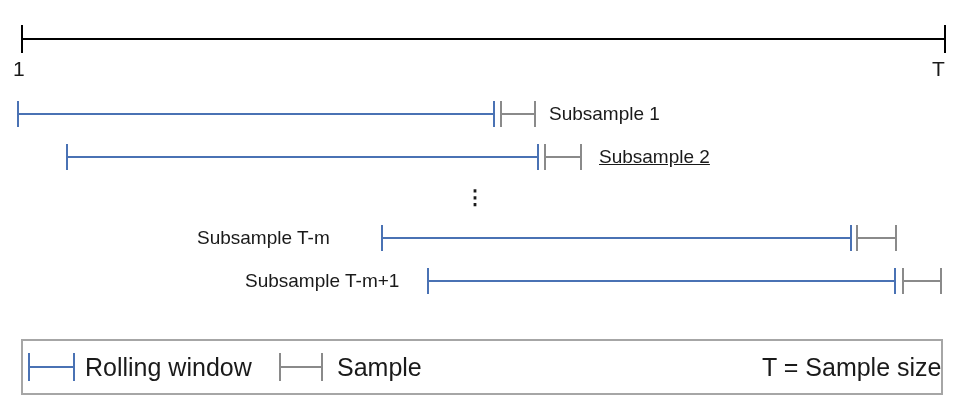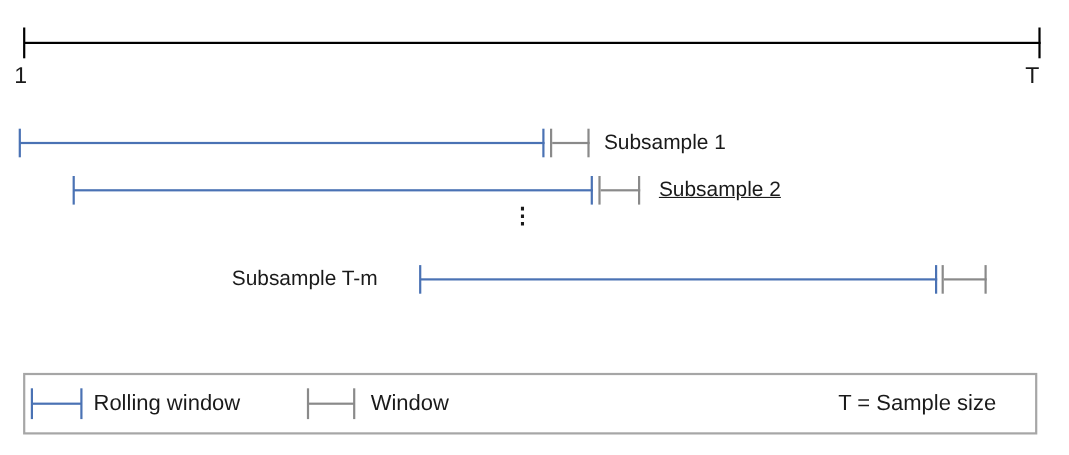--- a/index.html
+++ b/index.html
@@ -13,34 +13,34 @@
   .canvas{
     position:relative;width:972px;height:414px;background:#ffffff;
     font-family:"Liberation Sans",sans-serif;color:var(--text);overflow:hidden;
   }
   .hline{position:absolute;height:2px;}
   .vtick{position:absolute;width:2px;}
   .blue{background:var(--window);}
   .gray{background:var(--horizon);}
   .black{background:var(--timeline);}
   .axis-label{position:absolute;font-size:21px;line-height:22px;white-space:nowrap;}
-  .row{position:absolute;left:0;width:972px;height:26px;margin-top:16px;}
+  .row{position:absolute;left:0;width:972px;height:26px;}
   .row .vtick{top:0;height:26px;}
   .row .hline{top:12px;}
   .row-label{position:absolute;top:0;font-size:19px;line-height:26px;white-space:nowrap;}
-  .row-label.right-align{text-align:center;}
+  .row-label.right-align{text-align:left;}
   .dots{position:absolute;left:463px;top:184px;width:24px;text-align:center;
         font-size:20px;line-height:26px;font-weight:600;letter-spacing:0;}
   .legend{
     position:absolute;left:21px;top:339px;width:918px;height:52px;
     border:2px solid var(--legend_border);background:#ffffff;
   }
   .legend .vtick{top:12px;height:28px;}
   .legend .hline{top:25px;}
-  .legend-label{position:absolute;top:0;font-size:20px;line-height:52px;white-space:nowrap;}
+  .legend-label{position:absolute;top:0;font-size:25px;line-height:52px;white-space:nowrap;}
 </style>
 </head>
 <body>
 
 <div class="canvas">
 
   <div>
     <div class="hline black" style="left:22px;top:38px;width:924px;"></div>
     <div class="vtick black" style="left:21px;top:25px;height:28px;"></div>
     <div class="vtick black" style="left:944px;top:25px;height:28px;"></div>
@@ -73,32 +73,41 @@
   <div class="row" style="top:225px;">
     <div class="row-label right-align" style="left:197px;width:160px;">Subsample T-m</div>
     <div class="vtick blue" style="left:381px;"></div>
     <div class="hline blue" style="left:382px;width:470px;"></div>
     <div class="vtick blue" style="left:850px;"></div>
     <div class="vtick gray" style="left:856px;"></div>
     <div class="hline gray" style="left:858px;width:39px;"></div>
     <div class="vtick gray" style="left:895px;"></div>
   </div>
 
+  <div class="row" style="top:268px;">
+    <div class="row-label right-align" style="left:245px;width:160px;">Subsample T-m+1</div>
+    <div class="vtick blue" style="left:427px;"></div>
+    <div class="hline blue" style="left:428px;width:468px;"></div>
+    <div class="vtick blue" style="left:894px;"></div>
+    <div class="vtick gray" style="left:902px;"></div>
+    <div class="hline gray" style="left:904px;width:38px;"></div>
+    <div class="vtick gray" style="left:940px;"></div>
+  </div>
 
   <div class="legend">
     <span>
       <span class="vtick blue" style="left:5px;"></span>
       <span class="hline blue" style="left:6px;width:45px;"></span>
       <span class="vtick blue" style="left:50px;"></span>
     </span>
     <span class="legend-label" style="left:62px;">Rolling window</span>
 
     <span>
       <span class="vtick gray" style="left:256px;"></span>
       <span class="hline gray" style="left:257px;width:42px;"></span>
       <span class="vtick gray" style="left:298px;"></span>
     </span>
-    <span class="legend-label" style="left:314px;">Window</span>
+    <span class="legend-label" style="left:314px;">Sample</span>
 
     <span class="legend-label" style="left:739px;">T = Sample size</span>
   </div>
 
 </div>
 
 </body></html>

